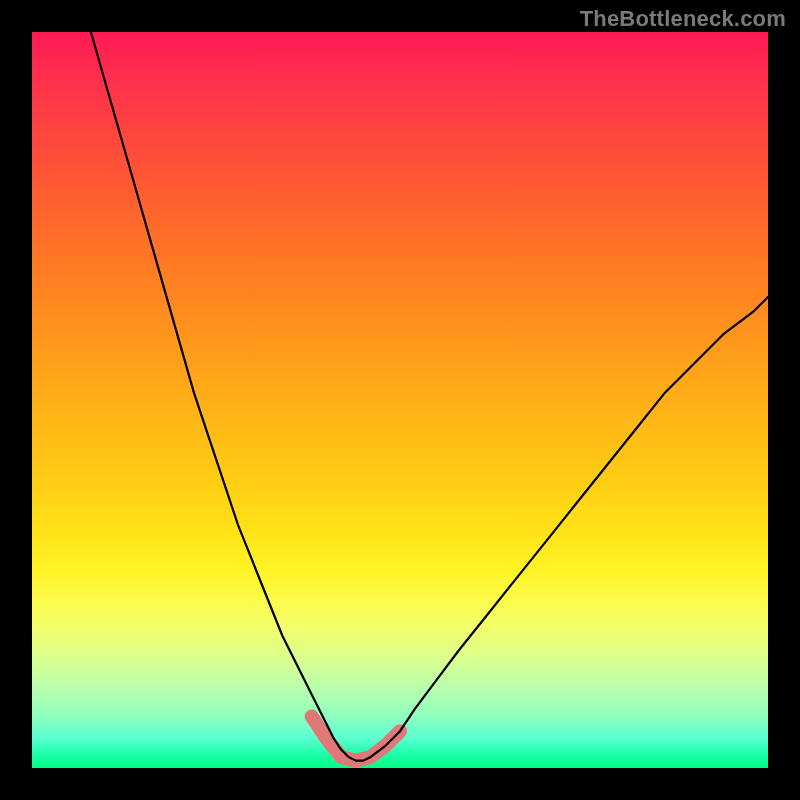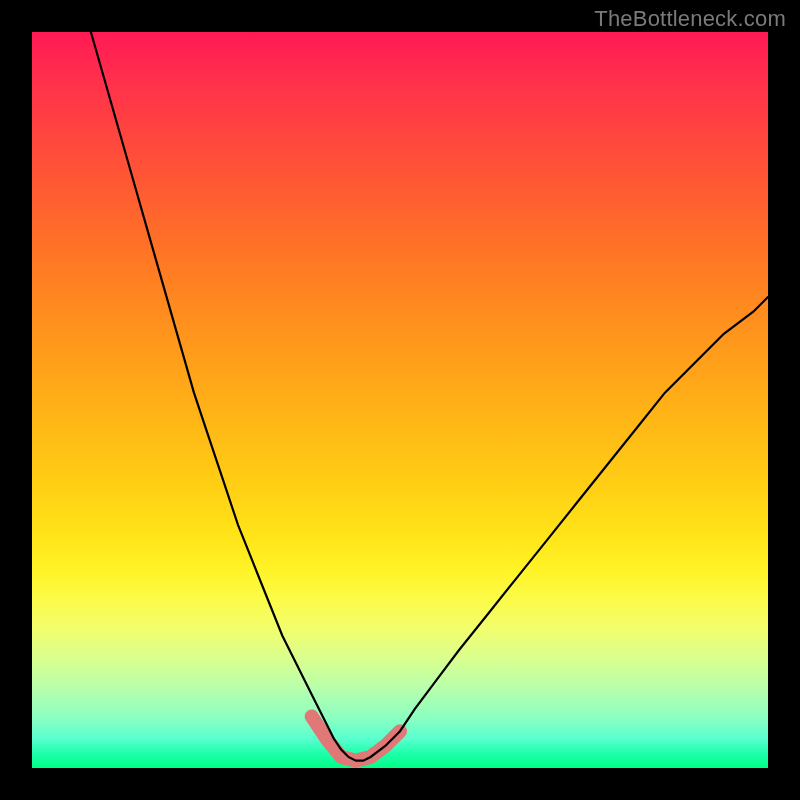--- a/index.html
+++ b/index.html
@@ -10,21 +10,21 @@
     background: #000;
     position: relative;
   }
   .watermark {
     position: absolute;
     top: 6px;
     right: 14px;
     font-family: Arial, Helvetica, sans-serif;
     font-size: 22px;
     color: #7a7a7a;
-    font-weight: 400;
+    font-weight: 700;
     letter-spacing: 0.2px;
     z-index: 5;
     margin-left: 13px;
   }
   .plot {
     position: absolute;
     left: 32px;
     top: 32px;
     width: 736px;
     height: 736px;

